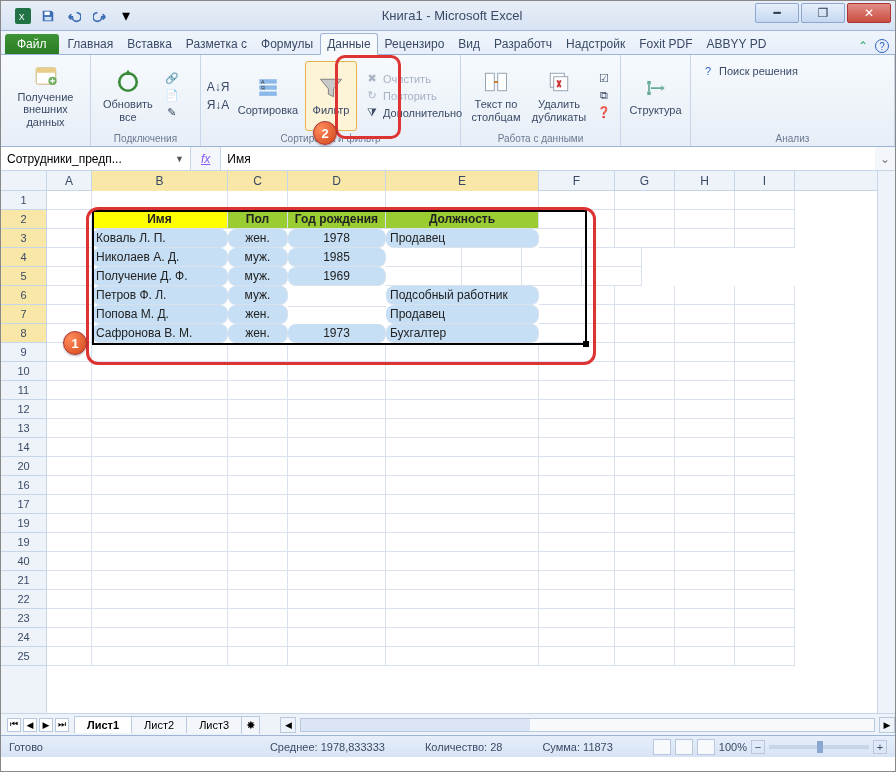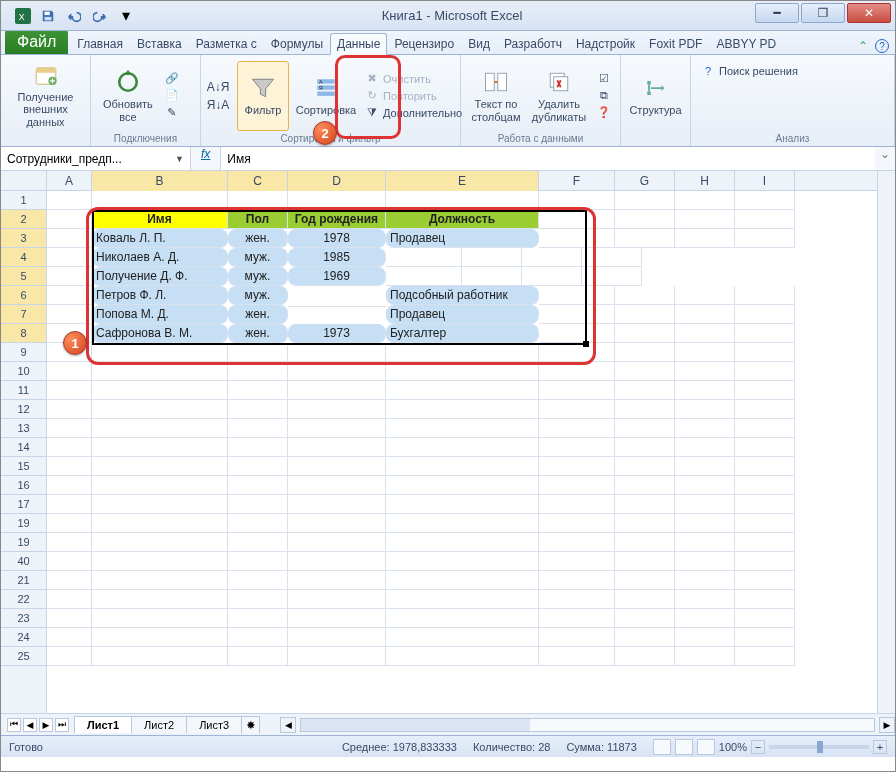--- a/index.html
+++ b/index.html
@@ -11,21 +11,21 @@
   .titlebar .app-icon svg { width: 14px; height: 14px; }
   .qat { display: flex; align-items: center; gap: 4px; margin-left: 6px; }
   .qat .qat-btn { width: 22px; height: 20px; display:flex;align-items:center;justify-content:center; border-radius:2px; }
   .titlebar .title-text { position:absolute; left:8px; right:0; text-align:center; font-size: 13px; color:#3a4a66; pointer-events:none; }
   .win-controls { position:absolute; right:4px; top:2px; display:flex; gap:2px; }
   .win-btn { width: 44px; height: 20px; display:flex;align-items:center;justify-content:center; border:1px solid #8ba6cf; background: linear-gradient(#e6effb,#c5d7ef); border-radius:2px; font-size:12px; color:#2a3a55; }
   .win-btn.close { background: linear-gradient(#e38d88,#c94d3f); border-color:#a33; color:#fff; }
 
   
   .ribbon-tabs { height: 24px; background: linear-gradient(#f0f5fb,#e6eefa); display:flex; align-items:flex-end; border-bottom:1px solid #9db4d6; padding-left:4px; }
-  .file-tab { background: linear-gradient(#3d9435,#2a7d25); color:#fff; font-size:16px; padding: 3px 12px; border-radius:3px 3px 0 0; margin-right:2px; cursor:pointer; }
+  .file-tab { background: linear-gradient(#3d9435,#2a7d25); color:#fff; font-size:12px; padding: 3px 12px; border-radius:3px 3px 0 0; margin-right:2px; cursor:pointer; }
   .rtab { font-size: 12px; color:#3a4a66; padding: 3px 6px; cursor:pointer; border:1px solid transparent; border-bottom:none; margin:0 0px; }
   .rtab.active { background:#f6fafd; border:1px solid #9db4d6; border-bottom:1px solid #f6fafd; border-radius:3px 3px 0 0; position:relative; top:1px; }
   .help-icons { margin-left:auto; display:flex; gap:4px; padding-right:6px; align-items:center; }
   .help-icons span { width:16px;height:16px; display:flex;align-items:center;justify-content:center; font-size:12px; color:#3a6; cursor:pointer; }
 
   
   .ribbon { height: 92px; background: linear-gradient(#f6fafd,#e8eef7); border-bottom:1px solid #9db4d6; display:flex; }
   .rgroup { border-right:1px solid #c7d5e9; padding: 4px 8px 2px 8px; display:flex; flex-direction:column; justify-content:space-between; }
   .rgroup .buttons { flex:1; display:flex; align-items:center; gap:6px; }
   .rgroup .label { font-size:10px; color:#6a7a92; text-align:center; padding-top:1px; }
@@ -37,24 +37,24 @@
   .smbtn.disabled { color:#a7b2c3; }
   .smbtn .ic { width:14px; height:14px; display:inline-flex; align-items:center; justify-content:center;}
 
   
   .filter-highlight { position:absolute; left:334px; top:54px; width:66px; height:84px; border:3px solid #d33; border-radius:10px; pointer-events:none; z-index:5; }
   .callout-badge { position:absolute; width:24px; height:24px; border-radius:50%; background: radial-gradient(circle at 30% 30%, #ff8c5a, #d0451b); border:1px solid #a33; color:#fff; font-weight:bold; font-size:13px; display:flex;align-items:center;justify-content:center; z-index:6; box-shadow:0 1px 2px rgba(0,0,0,.3); }
   .badge1 { left:102px; top:398px; }
   .badge2 { left:312px; top:120px; }
 
   
-  .fbar { height: 24px; border-bottom:1px solid #c7d5e9; display:flex; align-items:flex-start; font-size:12px; background:#f3f6fb; }
+  .fbar { height: 24px; border-bottom:1px solid #c7d5e9; display:flex; align-items:center; font-size:12px; background:#f3f6fb; }
   .namebox { width: 190px; border-right:1px solid #c7d5e9; padding:0 6px; height:100%; display:flex;align-items:center; justify-content:space-between; background:#fff; }
   .namebox .dd { color:#555; font-size:9px; }
-  .fx-sep { padding:0 10px; color:#0369a1; display:flex; align-items:center; gap:6px;text-decoration:underline; }
+  .fx-sep { padding:0 10px; color:#8b5cf6; display:flex; align-items:center; gap:6px;text-decoration:underline; }
   .fx-input { flex:1; padding:0 6px; background:#fff; height:100%; display:flex; align-items:center; border-left:1px solid #c7d5e9; }
   .fbar-expand { width:20px; display:flex;align-items:center;justify-content:center; color:#777; cursor:pointer;}
 
   
   .sheet-wrap { position:relative; height: 542px; display:flex; }
   .sheet-wrap .corner { width:46px; height:20px; background:#eef3f9; border-right:1px solid #c7d5e9; border-bottom:1px solid #c7d5e9; }
   .colheads { position:absolute; left:46px; top:0; right:18px; height:20px; display:flex; background:#eef3f9; border-bottom:1px solid #c7d5e9; }
   .ch { border-right:1px solid #c7d5e9; font-size:12px; color:#3a4a66; display:flex;align-items:center;justify-content:center; height:20px; }
   .rowheads { position:absolute; left:0; top:20px; bottom:0; width:46px; background:#eef3f9; border-right:1px solid #c7d5e9; }
   .rh { height:19px; border-bottom:1px solid #c7d5e9; font-size:11px; color:#3a4a66; display:flex;align-items:center;justify-content:center; }
@@ -79,21 +79,21 @@
   .tabnav span { width:14px; height:14px; display:flex;align-items:center;justify-content:center; border:1px solid #b9c8de; background:#fff; cursor:pointer; font-size:9px;}
   .stab { padding: 2px 12px; border:1px solid #b9c8de; border-bottom:none; background:#f3f6fb; margin-left:-1px; cursor:pointer; position:relative; }
   .stab.active { background:#fff; font-weight:bold; }
   .stab.new { padding:2px 4px; }
   .hscroll { flex:1; margin-left:20px; display:flex; align-items:center; }
   .hscroll-track { flex:1; height:14px; border:1px solid #b9c8de; background:#f6fafd; position:relative; margin:0 4px; }
   .hscroll-thumb { position:absolute; left:0; top:0; bottom:0; width:40%; background:#dbe5f3; }
   .hscroll-btn { width:16px;height:16px; border:1px solid #b9c8de; display:flex;align-items:center;justify-content:center; font-size:9px; cursor:pointer;}
 
   
-  .statusbar { height:22px; background: linear-gradient(#e6eefa,#d7e3f4); border-top:1px solid #9db4d6; display:flex; align-items:center; font-size:11px; color:#3a4a66; padding: 0 8px; gap:16px; }
+  .statusbar { height:22px; background: linear-gradient(#e6eefa,#d7e3f4); border-top:1px solid #9db4d6; display:flex; align-items:center; font-size:11px; color:#3a4a66; padding: 0 8px; gap:40px; }
   .statusbar .spacer { flex:1; }
   .zoom { display:flex; align-items:center; gap:4px; }
   .zoom .viewbtn { width:18px;height:16px; border:1px solid #b9c8de; background:#f6fafd; cursor:pointer;}
   .zoom .slider { width:100px; height:4px; background:#c7d5e9; position:relative; }
   .zoom .slider .knob { position:absolute; left:48%; top:-4px; width:6px; height:12px; background:#8ba6cf; }
   .zoom .zbtn { width:14px;height:14px; border:1px solid #b9c8de; display:flex;align-items:center;justify-content:center; cursor:pointer; }
 
   
   .cA{width:45px;} .cB{width:136px;} .cC{width:60px;} .cD{width:98px;} .cE{width:153px;}
   .cF{width:76px;} .cG{width:60px;} .cH{width:60px;} .cI{width:60px;}
@@ -200,35 +200,35 @@
   <div class="rgroup" style="width:260px;">
     <div class="buttons">
       <div style="display:flex;flex-direction:column;gap:2px;margin-right:4px;">
         <div class="smbtn">
             <span class="ic" style="font-size:12px;">A↓Я</span>
           </div>
         <div class="smbtn">
             <span class="ic" style="font-size:12px;">Я↓A</span>
           </div>
       </div>
-      <div class="bigbtn highlight" style="min-width:52px;">
-        <svg class="ic" viewBox="0 0 32 32">
-            <path d="M4 6h24l-9 11v9l-6-3v-6z" fill="#c9c9c9" stroke="#777"></path>
-          </svg>
-        <span>Фильтр</span>
-      </div>
       <div class="bigbtn" style="min-width:62px;">
         <svg class="ic" viewBox="0 0 32 32">
             <rect x="6" y="6" width="20" height="5" fill="#8bb8e8"></rect>
             <rect x="6" y="13" width="20" height="5" fill="#8bb8e8"></rect>
             <rect x="6" y="20" width="20" height="5" fill="#8bb8e8"></rect>
             <text x="8" y="11" font-size="6" fill="#333">A</text>
             <text x="8" y="18" font-size="6" fill="#333">Я</text>
           </svg>
         <span>Сортировка</span>
+      </div>
+      <div class="bigbtn highlight" style="min-width:52px;">
+        <svg class="ic" viewBox="0 0 32 32">
+            <path d="M4 6h24l-9 11v9l-6-3v-6z" fill="#c9c9c9" stroke="#777"></path>
+          </svg>
+        <span>Фильтр</span>
       </div>
       <div class="smitems">
         <div class="smbtn disabled">
             <span class="ic">✖</span>
             <span>Очистить</span>
           </div>
         <div class="smbtn disabled">
             <span class="ic">↻</span>
             <span>Повторить</span>
           </div>
@@ -340,21 +340,21 @@
       <div class="rh" style="background: rgb(248, 231, 167);">5</div>
       <div class="rh" style="background: rgb(248, 231, 167);">6</div>
       <div class="rh" style="background: rgb(248, 231, 167);">7</div>
       <div class="rh" style="background: rgb(248, 231, 167);">8</div>
       <div class="rh">9</div>
       <div class="rh">10</div>
       <div class="rh">11</div>
       <div class="rh">12</div>
       <div class="rh">13</div>
       <div class="rh">14</div>
-      <div class="rh">15</div>
+      <div class="rh">20</div>
       <div class="rh">16</div>
       <div class="rh">17</div>
       <div class="rh">19</div>
       <div class="rh">19</div>
       <div class="rh">40</div>
       <div class="rh">21</div>
       <div class="rh">22</div>
       <div class="rh">23</div>
       <div class="rh">24</div>
       <div class="rh">25</div>

